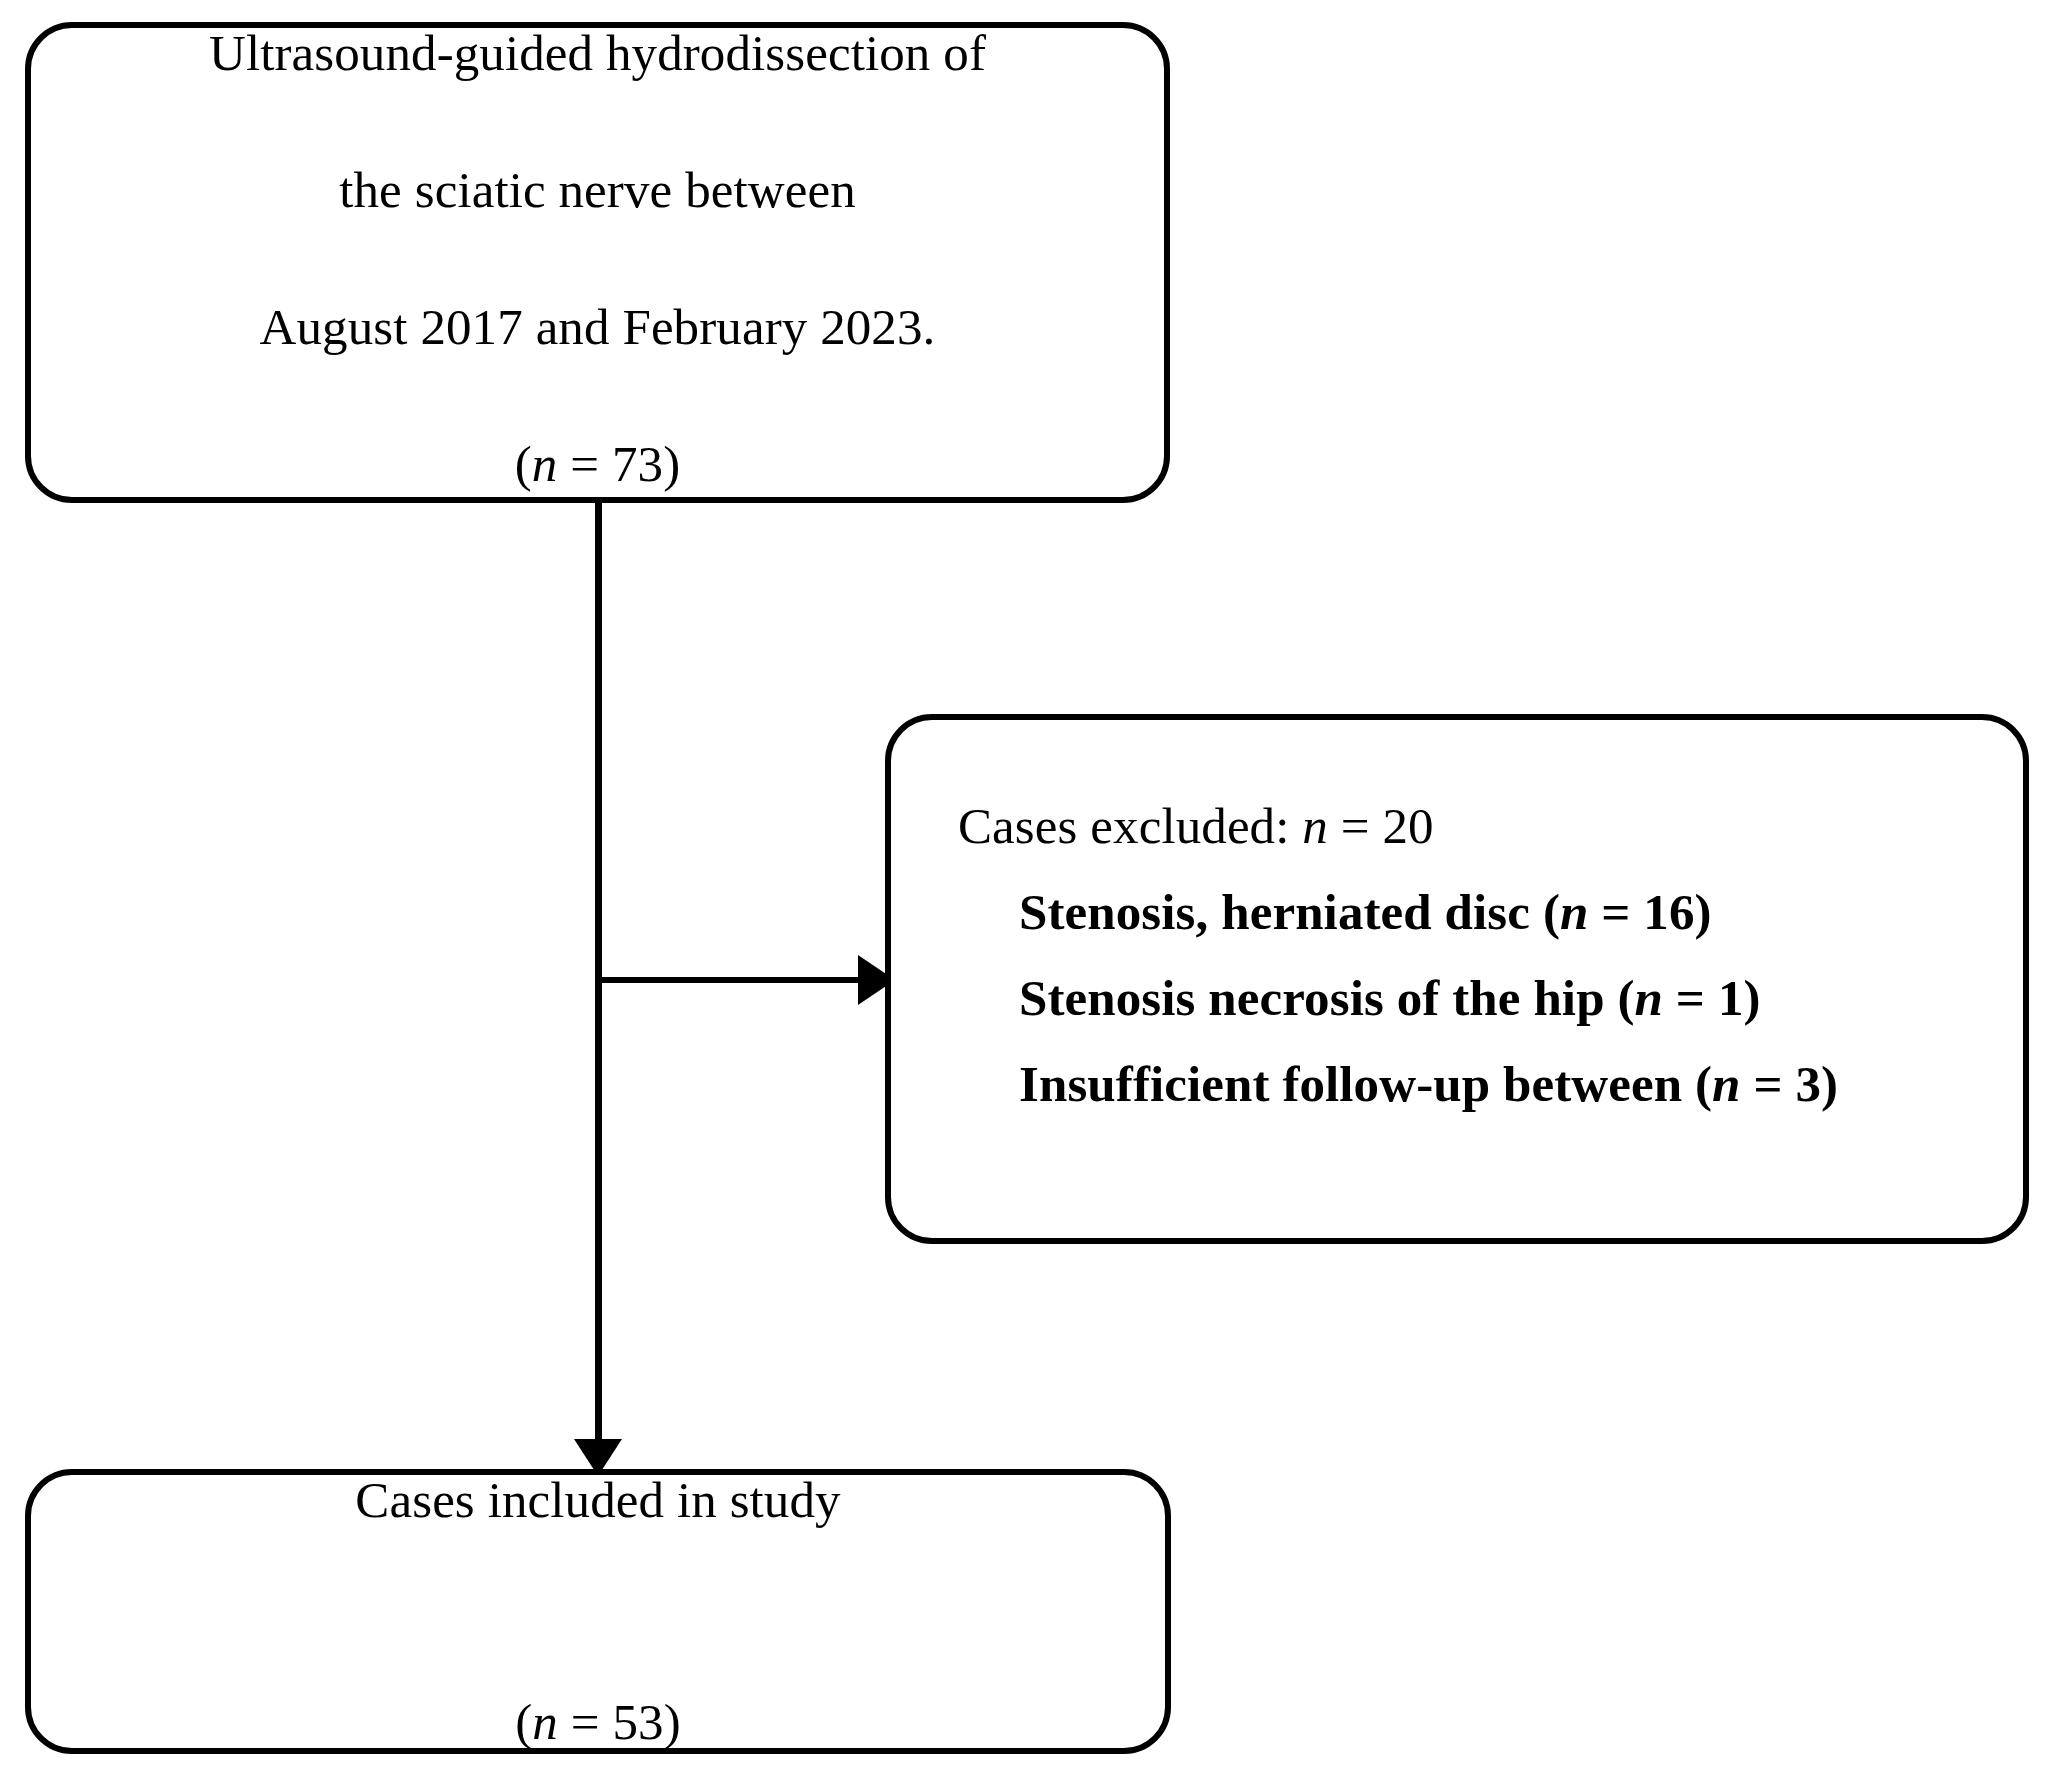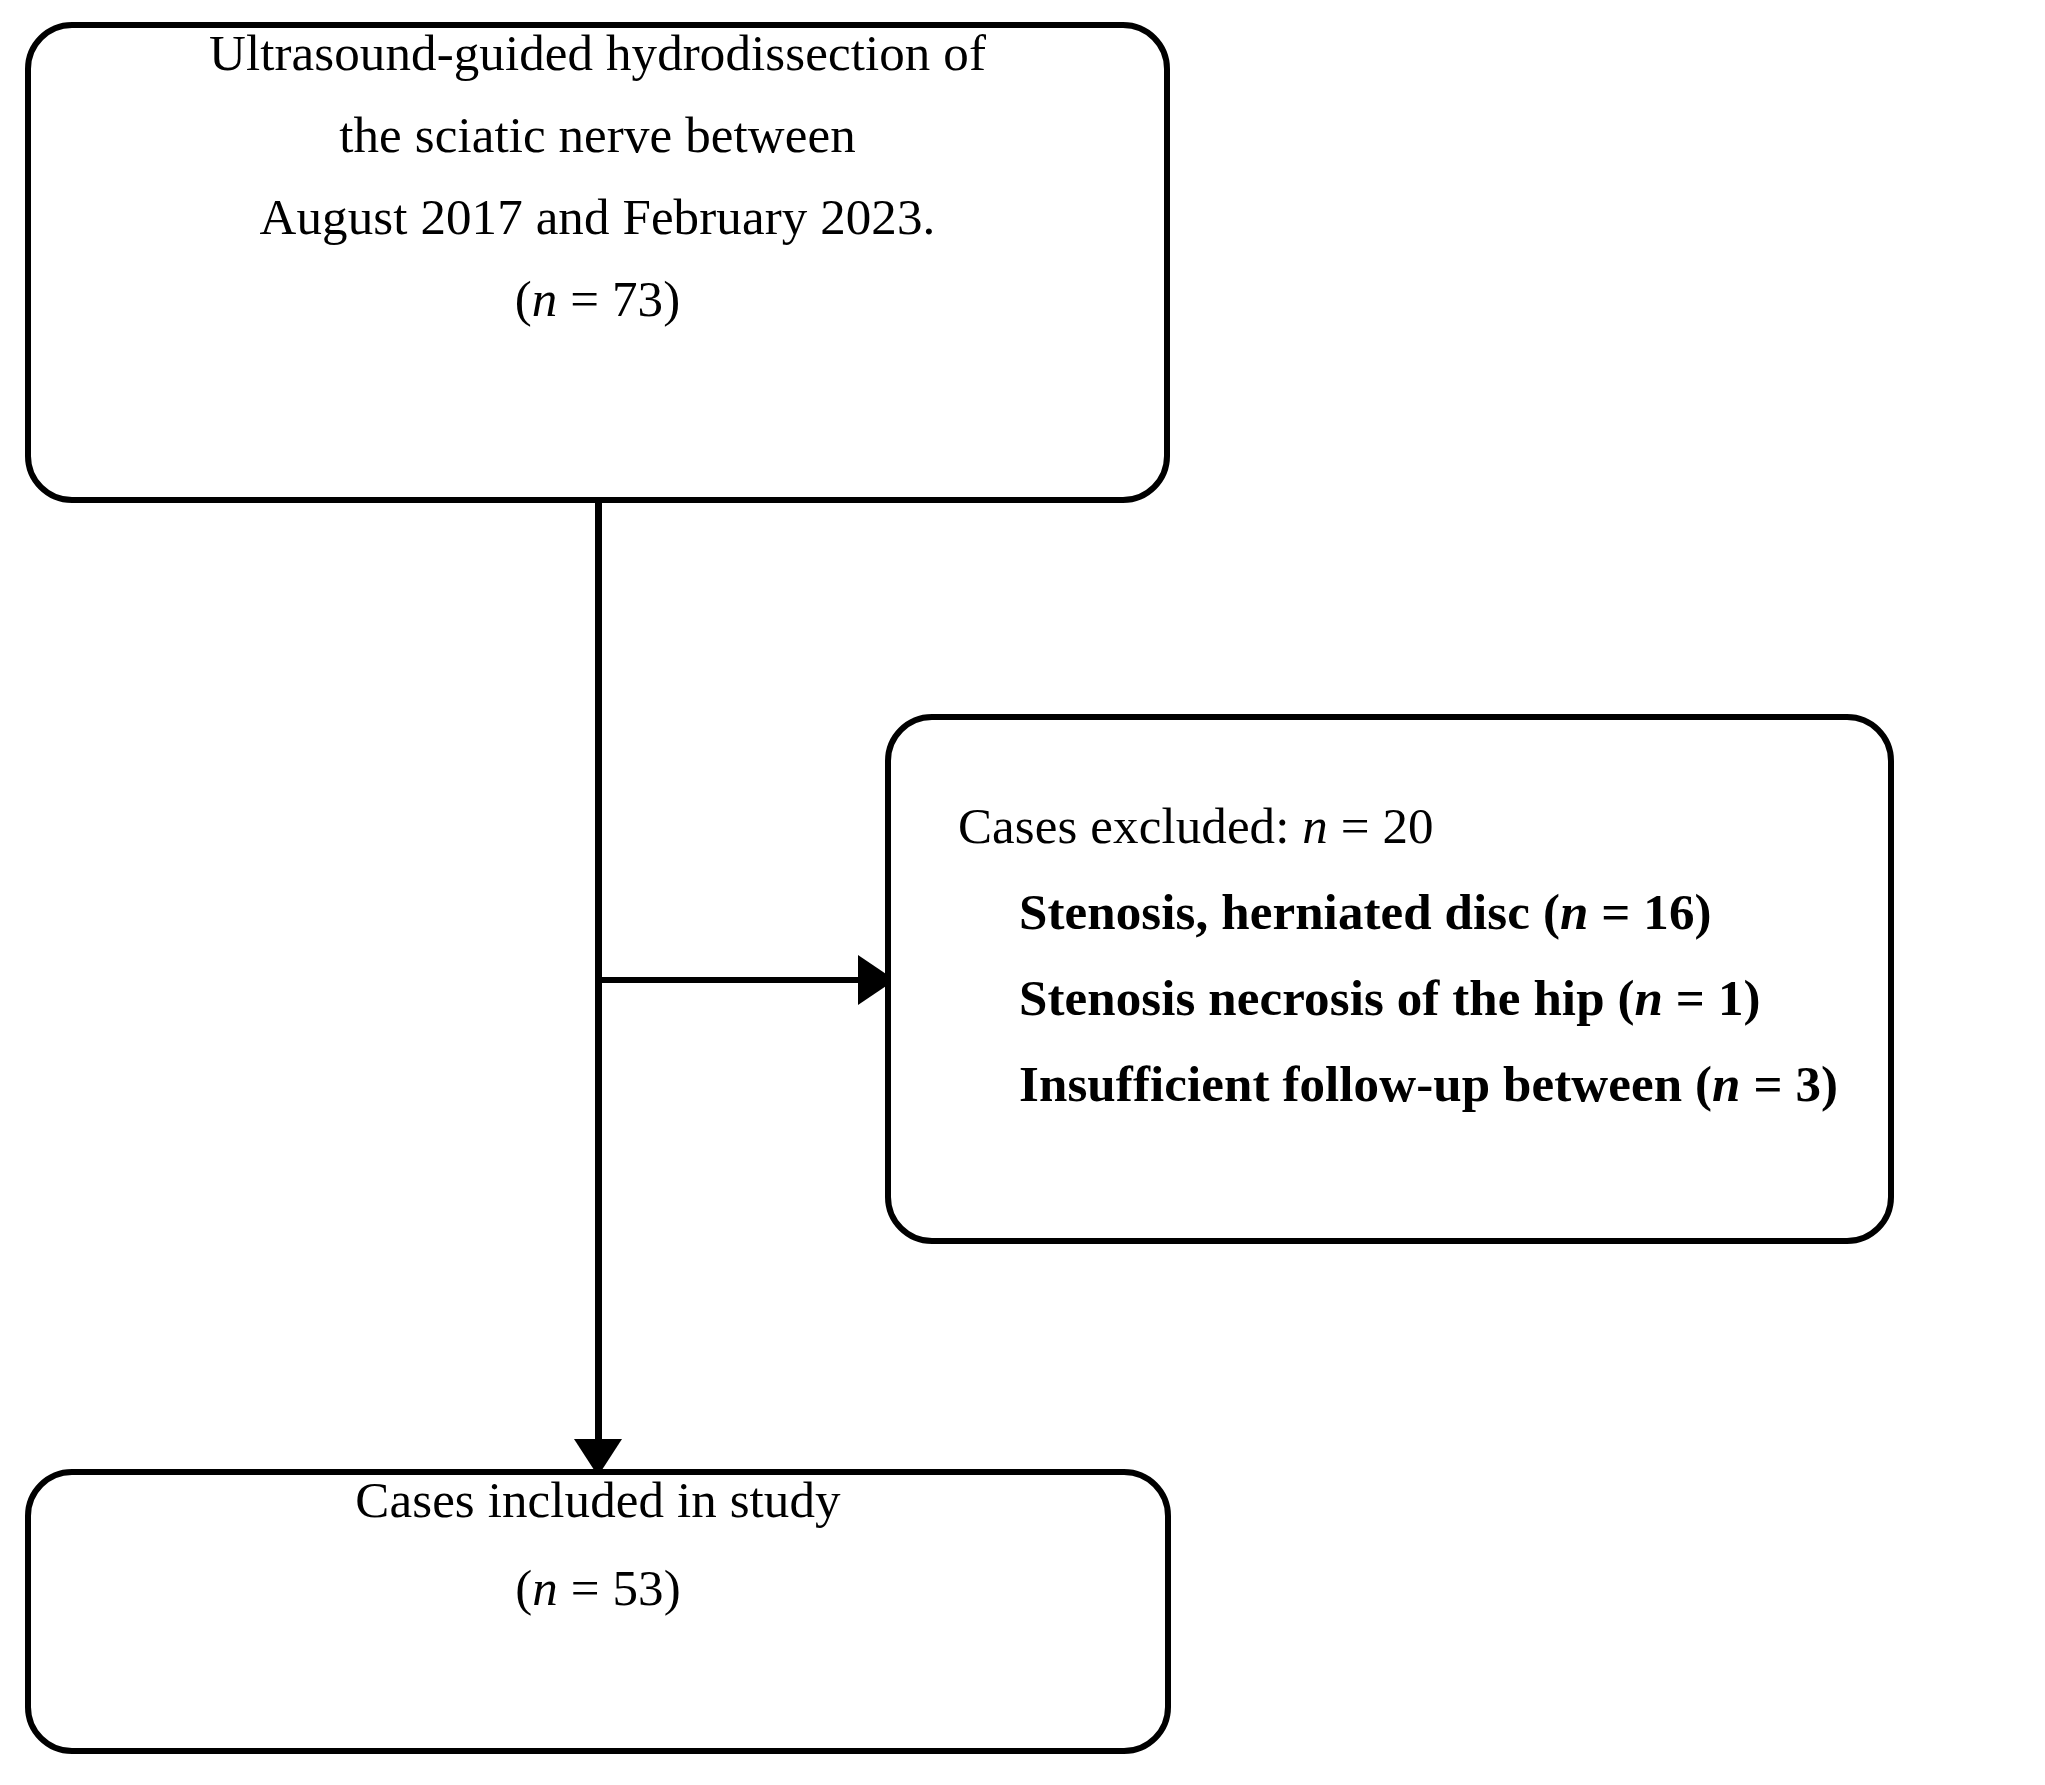--- a/index.html
+++ b/index.html
@@ -19,35 +19,35 @@
 
   
   .flow-box {
     position: absolute;
     box-sizing: border-box;
     border: 6.7px solid #000000;
     border-radius: 47px;
     background: #ffffff;
     display: flex;
     flex-direction: column;
-    justify-content: flex-start;
+    justify-content: space-between;
   }
 
   #box-source {
     left: 25px;
     top: 22px;
     width: 1145px;
     height: 481px;
     align-items: center;
   }
 
   #box-excluded {
     left: 885px;
     top: 714px;
-    width: 1009px;
+    width: 1144px;
     height: 530px;
     align-items: flex-start;
     justify-content: flex-start;
     padding-top: 81px;
     padding-left: 67px;
   }
 
   #box-included {
     left: 25px;
     top: 1469px;

